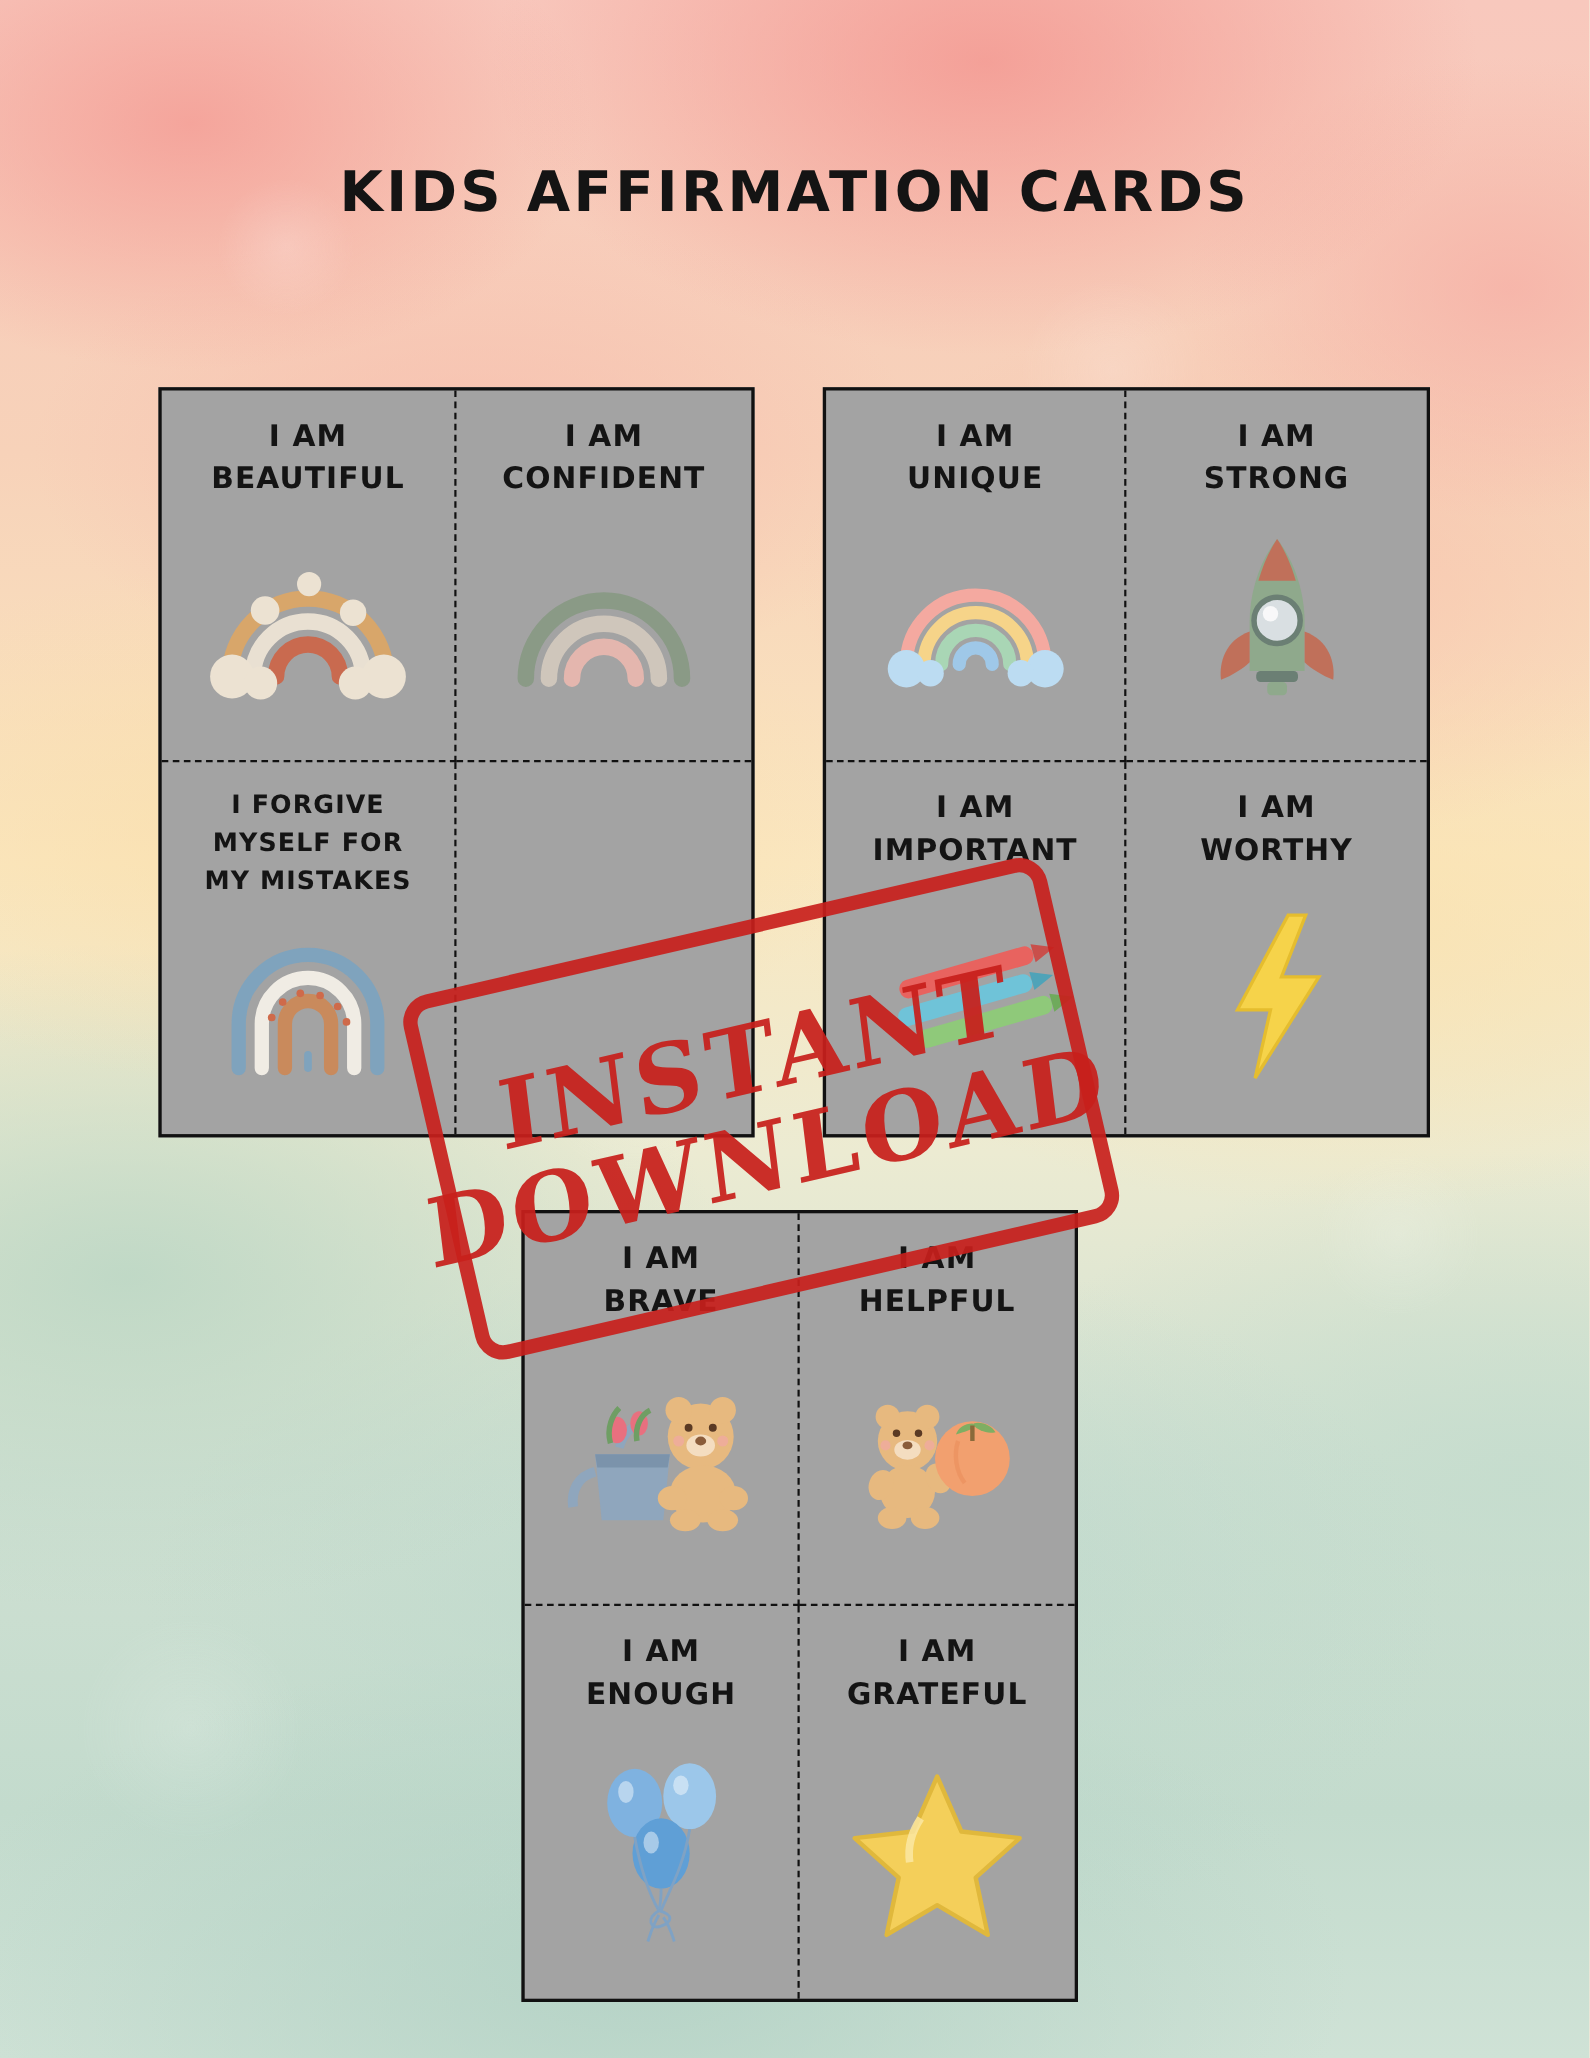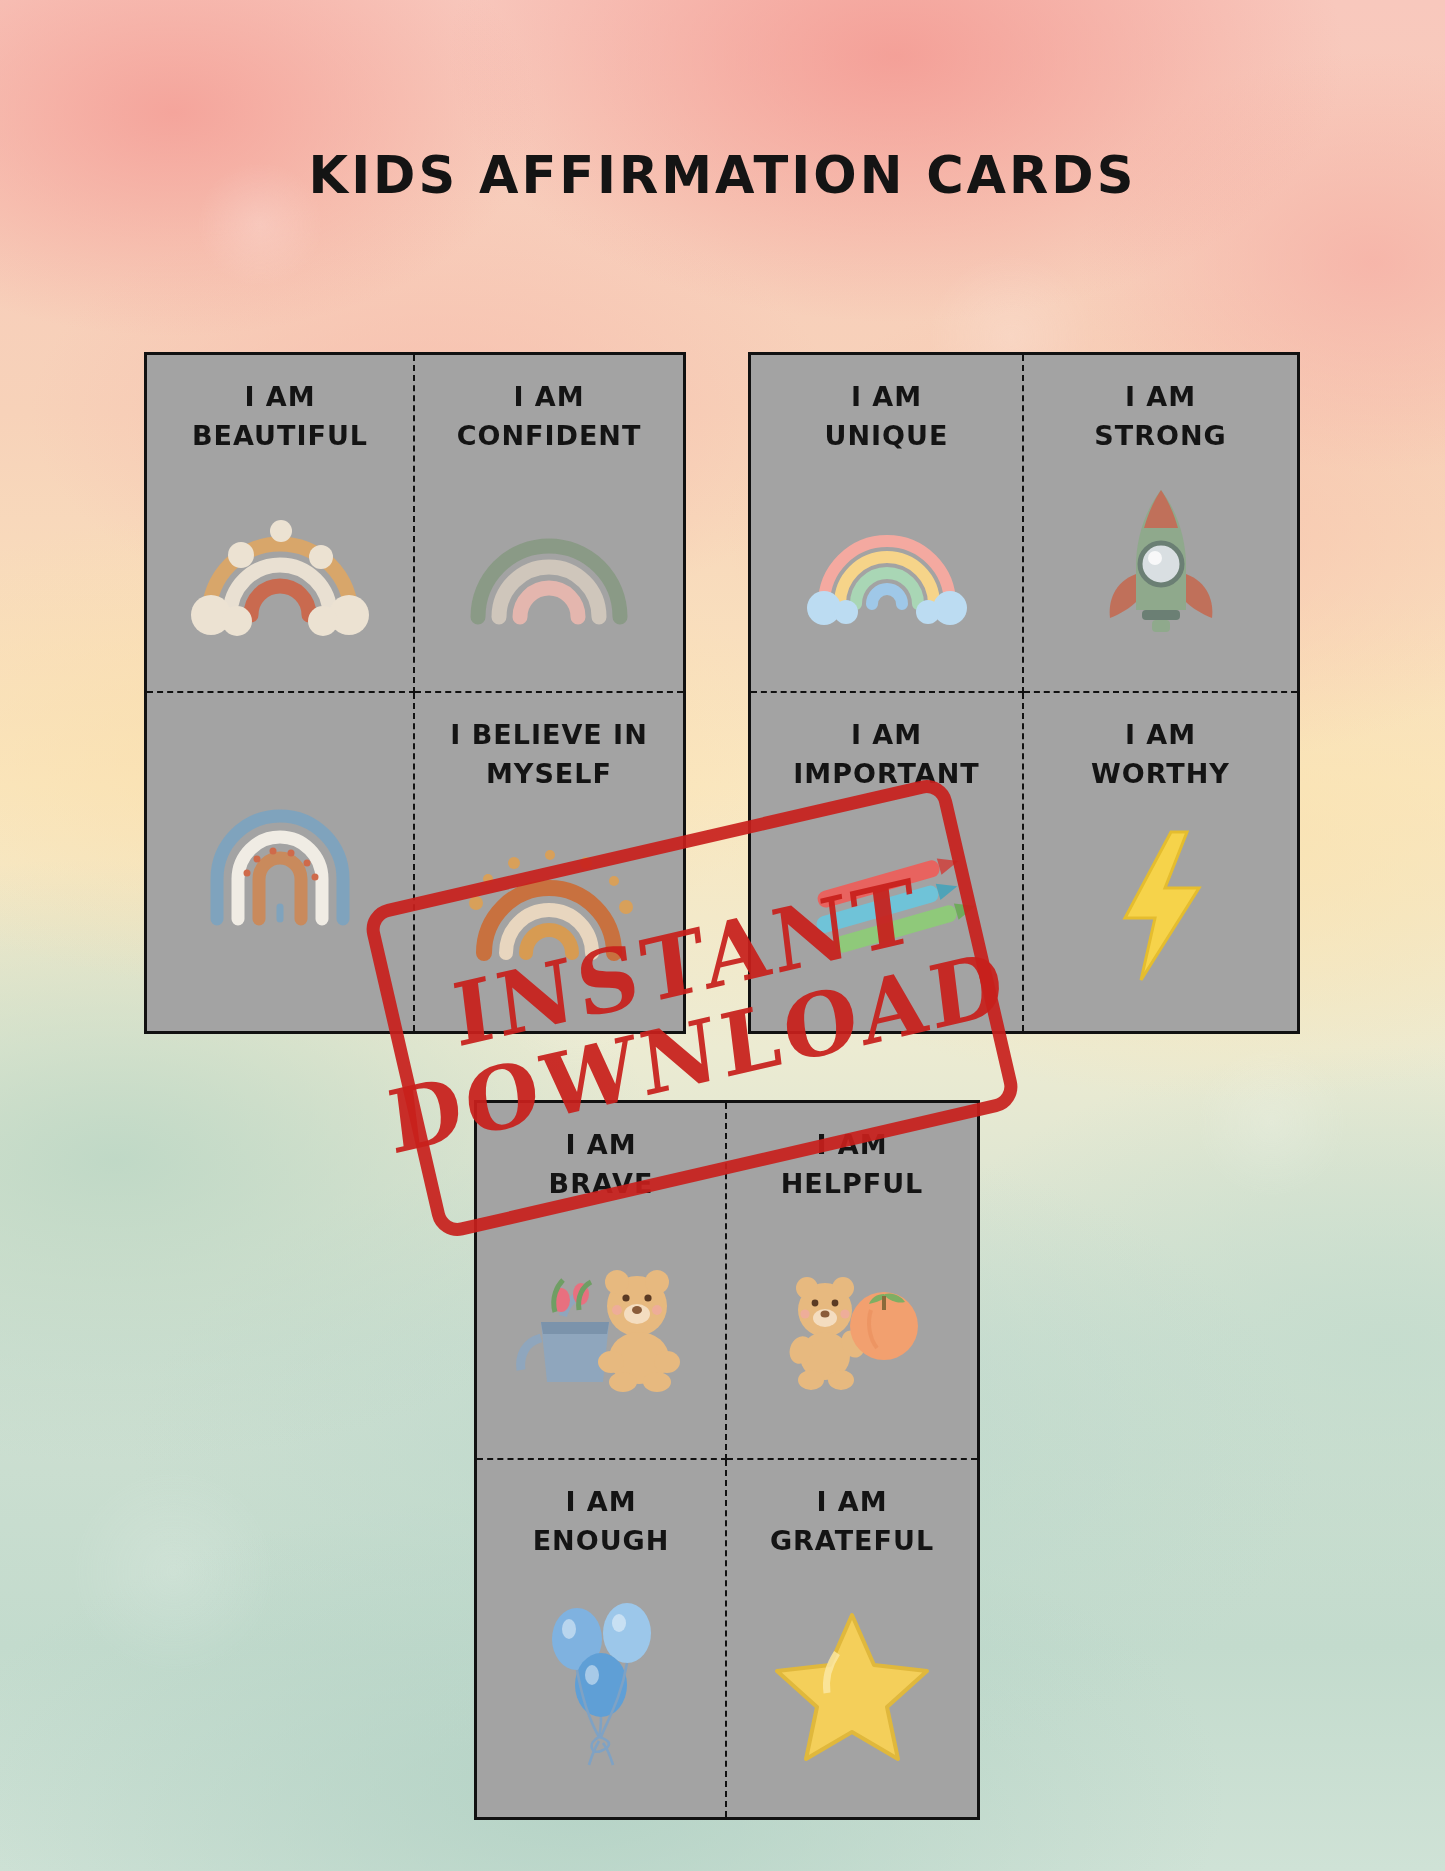--- a/index.html
+++ b/index.html
@@ -185,62 +185,43 @@
         <g fill="none" stroke-linecap="round">
           <path d="M24 120 A71 71 0 0 1 166 120" stroke="#8a9a86" stroke-width="15"></path>
           <path d="M45 120 A50 50 0 0 1 145 120" stroke="#cfc6bb" stroke-width="15"></path>
           <path d="M66 120 A29 29 0 0 1 124 120" stroke="#e4b6ae" stroke-width="15"></path>
         </g>
       </svg>
     </div>
   </div>
 
   <div class="card b-right">
+    <div class="card-text small">I FORGIVE
+MYSELF FOR
+MY MISTAKES</div>
     <div class="card-art">
       <svg width="170" height="120" viewBox="0 0 170 120">
         <g fill="none" stroke-linecap="round">
           <path d="M22 112 L22 72 A63 63 0 0 1 148 72 L148 112" stroke="#7fa3bd" stroke-width="13"></path>
           <path d="M43 112 L43 72 A42 42 0 0 1 127 72 L127 112" stroke="#f0ece4" stroke-width="13"></path>
           <path d="M64 112 L64 72 A21 21 0 0 1 106 72 L106 112" stroke="#c98a5c" stroke-width="13"></path>
           <path d="M85 100 L85 112" stroke="#7fa3bd" stroke-width="7"></path>
         </g>
         <g fill="#cf6a4a">
           <circle cx="52" cy="66" r="3.5"></circle>
             <circle cx="62" cy="52" r="3.5"></circle>
           <circle cx="78" cy="44" r="3.5"></circle>
             <circle cx="96" cy="46" r="3.5"></circle>
           <circle cx="112" cy="56" r="3.5"></circle>
             <circle cx="120" cy="70" r="3.5"></circle>
         </g>
       </svg>
     </div>
   </div>
 
-  <div class="card">
-    <div class="card-text">I BELIEVE IN
-MYSELF</div>
-    <div class="card-art">
-      <svg width="190" height="130" viewBox="0 0 190 130">
-        <g fill="none" stroke-linecap="round">
-          <path d="M30 112 A65 65 0 0 1 160 112" stroke="#c8713f" stroke-width="16"></path>
-          <path d="M52 112 A43 43 0 0 1 138 112" stroke="#e8d6bf" stroke-width="14"></path>
-          <path d="M72 112 A23 23 0 0 1 118 112" stroke="#d79b52" stroke-width="14"></path>
-        </g>
-        <g fill="#d8a05a">
-          <circle cx="22" cy="62" r="7"></circle>
-            <circle cx="34" cy="38" r="5"></circle>
-          <circle cx="60" cy="22" r="6"></circle>
-            <circle cx="96" cy="14" r="5"></circle>
-          <circle cx="132" cy="22" r="6"></circle>
-            <circle cx="160" cy="40" r="5"></circle>
-          <circle cx="172" cy="66" r="7"></circle>
-        </g>
-      </svg>
-    </div>
-  </div>
 </div>
 
 <div class="grid" id="grid-right">
 
   <div class="card b-right b-bottom">
     <div class="card-text">I AM
 UNIQUE</div>
     <div class="card-art">
       <svg width="190" height="130" viewBox="0 0 190 130">
         <g fill="none" stroke-linecap="round">

